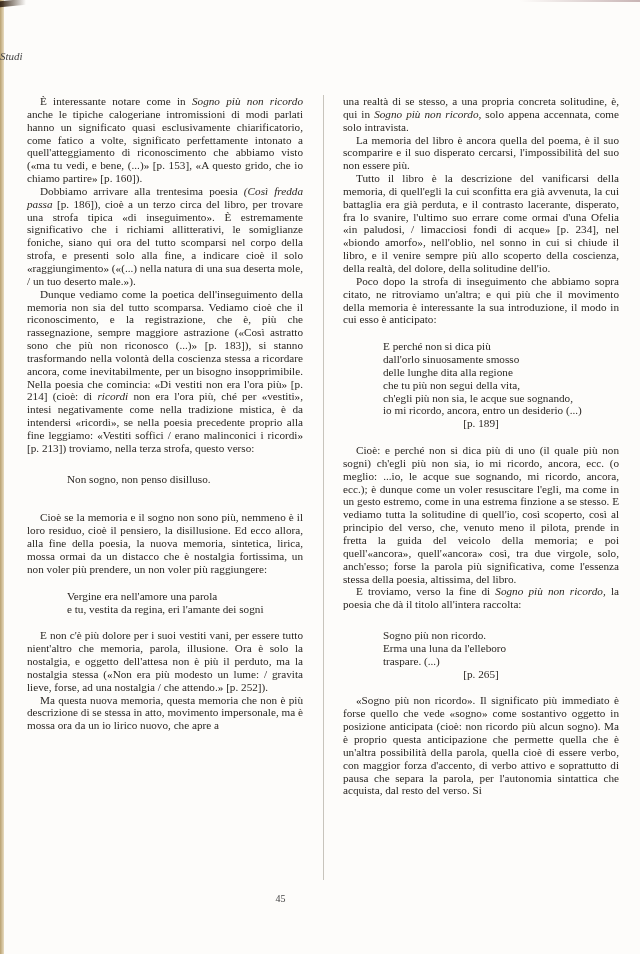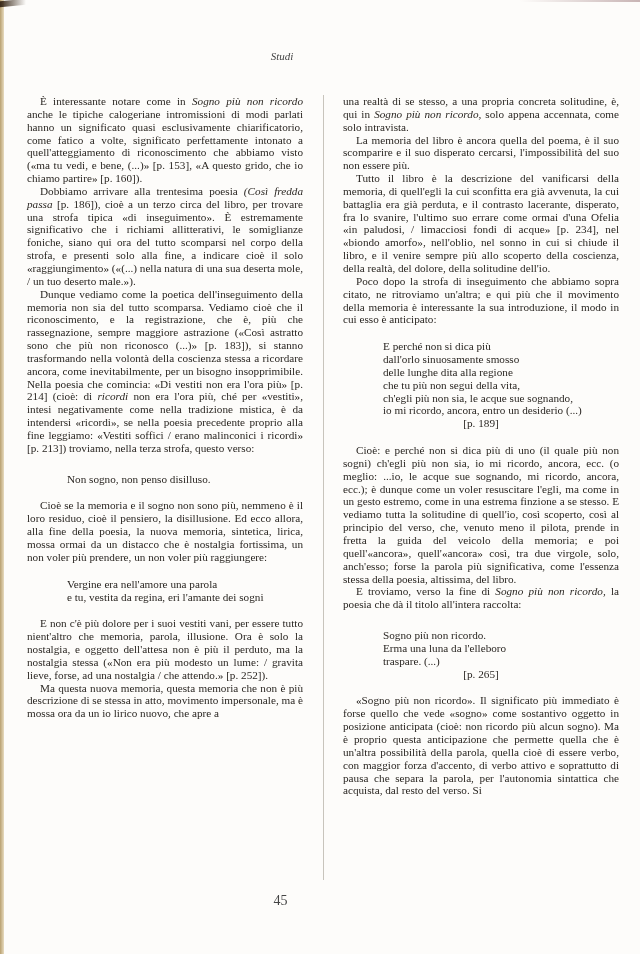--- a/index.html
+++ b/index.html
@@ -18,58 +18,58 @@
     position: absolute; left: 0; top: 0; width: 26px; height: 6px;
     background: linear-gradient(to right, #3a2a1a, rgba(255,255,255,0));
     transform: skewY(-6deg);
   }
   .scan-edge-top-right {
     position: absolute; right: 0; top: 0; width: 120px; height: 2px;
     background: linear-gradient(to right, rgba(200,180,180,0), #c8b4b4);
   }
   .running-head {
     position: absolute; top: 50px; left: 0; width: 564px;
-    text-align: center; font-style: italic; font-size: 11px; color: #444;
+    text-align: left; font-style: italic; font-size: 11px; color: #444;
   }
   .col {
     position: absolute; top: 95px; width: 276px;
     font-size: 11.2px; line-height: 12.85px;
     text-align: justify; hyphens: none;
   }
   .col-left { left: 27px; }
   .col-right { left: 343px; width: 276px; }
   .col-rule {
     position: absolute; left: 323px; top: 95px; width: 1px; height: 785px;
     background: #c8c4bc;
   }
   p { margin: 0; text-indent: 13px; }
   p.noindent { text-indent: 0; }
   .verse { margin: 14px 0 14px 40px; text-align: left; }
   .verse .line { display: block; white-space: nowrap; }
   .verse .ref { display: block; text-align: center; padding-right: 40px; }
   i { font-style: italic; }
   .page-number {
     position: absolute; top: 893px; left: 0; width: 561px;
-    text-align: center; font-size: 14px; color: #444;
+    text-align: center; font-size: 10px; color: #444;
   }
 </style>
 </head>
 <body>
 
 <div class="scan-edge-left"></div>
 <div class="scan-corner-tl"></div>
 <div class="scan-edge-top-right"></div>
 
 <div class="running-head">Studi</div>
 
 <div class="col col-left">
   <p><span>È interessante notare come in </span><i>Sogno più non ricordo</i><span> anche le tipiche calogeriane intromissioni di modi parlati hanno un significato quasi esclusivamente chiarificatorio, come fatico a volte, significato perfettamente intonato a quell'atteggiamento di riconoscimento che abbiamo visto («ma tu vedi, e bene, (...)» [p. 153], «A questo grido, che io chiamo partire» [p. 160]).</span></p>
   <p><span>Dobbiamo arrivare alla trentesima poesia </span><i>(Così fredda passa</i><span> [p. 186]), cioè a un terzo circa del libro, per trovare una strofa tipica «di inseguimento». È estremamente significativo che i richiami allitterativi, le somiglianze foniche, siano qui ora del tutto scomparsi nel corpo della strofa, e presenti solo alla fine, a indicare cioè il solo «raggiungimento» («(...) nella natura di una sua deserta mole, / un tuo deserto male.»).</span></p>
   <p><span>Dunque vediamo come la poetica dell'inseguimento della memoria non sia del tutto scomparsa. Vediamo cioè che il riconoscimento, e la registrazione, che è, più che rassegnazione, sempre maggiore astrazione («Così astratto sono che più non riconosco (...)» [p. 183]), si stanno trasformando nella volontà della coscienza stessa a ricordare ancora, come inevitabilmente, per un bisogno insopprimibile. Nella poesia che comincia: «Di vestiti non era l'ora più» [p. 214] (cioè: di </span><i>ricordi</i><span> non era l'ora più, ché per «vestiti», intesi negativamente come nella tradizione mistica, è da intendersi «ricordi», se nella poesia precedente proprio alla fine leggiamo: «Vestiti soffici / erano malinconici i ricordi» [p. 213]) troviamo, nella terza strofa, questo verso:</span></p>
-  <div class="verse" style="margin-top:18px;margin-bottom:14px;">
+  <div class="verse" style="margin-top:18px;margin-bottom:26px;">
     <span class="line">Non sogno, non penso disilluso.</span>
   </div>
   <p>Cioè se la memoria e il sogno non sono più, nemmeno è il loro residuo, cioè il pensiero, la disillusione. Ed ecco allora, alla fine della poesia, la nuova memoria, sintetica, lirica, mossa ormai da un distacco che è nostalgia fortissima, un non voler più prendere, un non voler più raggiungere:</p>
   <div class="verse">
     <span class="line">Vergine era nell'amore una parola</span>
     <span class="line">e tu, vestita da regina, eri l'amante dei sogni</span>
   </div>
   <p>E non c'è più dolore per i suoi vestiti vani, per essere tutto nient'altro che memoria, parola, illusione. Ora è solo la nostalgia, e oggetto dell'attesa non è più il perduto, ma la nostalgia stessa («Non era più modesto un lume: / gravita lieve, forse, ad una nostalgia / che attendo.» [p. 252]).</p>
   <p>Ma questa nuova memoria, questa memoria che non è più descrizione di se stessa in atto, movimento impersonale, ma è mossa ora da un io lirico nuovo, che apre a</p>
 </div>

